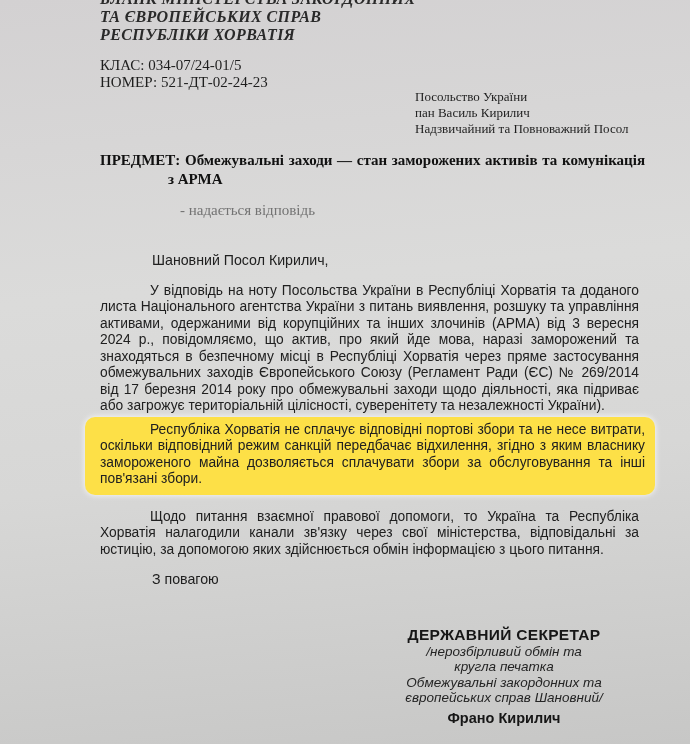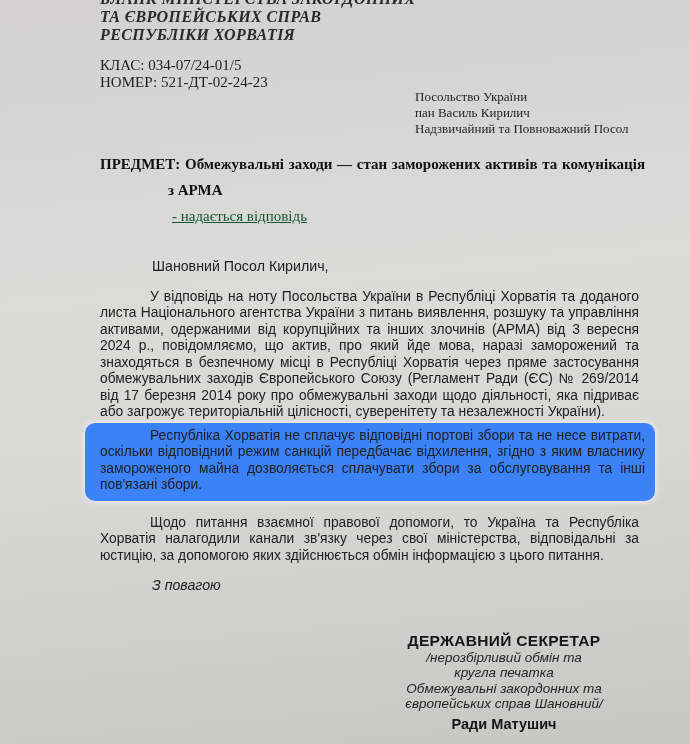--- a/index.html
+++ b/index.html
@@ -44,67 +44,65 @@
     font-family: "Liberation Serif", serif;
     font-size: 13px;
     line-height: 16px;
     color: #1e1e1e;
   }
   
   .subject {
     margin: 14px 0 0 0;
     font-family: "Liberation Serif", serif;
     font-size: 15px;
-    line-height: 26px;
+    line-height: 19px;
     font-weight: bold;
     text-align: justify;
     text-indent: -68px;
     padding-left: 68px;
     color: #111;
   }
   .subject-sub {
-    margin: 4px;
+    margin: 12px;
     font-family: "Liberation Serif", serif;
     font-size: 15px;
     line-height: 18px;
     padding-left: 68px;
-    color: #14532d;
-    text-decoration: underline;
+    color: #737373;
   }
   
   .salutation {
     margin: 33px 0 0 0;
     font-size: 14.2px;
     line-height: 16.5px;
     padding-left: 52px;
     color: #202020;
   }
   p.bodypara {
     margin: 14px 6px 0 0;
     font-size: 13.8px;
     line-height: 16.5px;
     text-align: justify;
     text-indent: 50px;
     color: #202020;
   }
   .highlight-wrap {
-    background: #3b82f6;
+    background: #fde047;
     border-radius: 10px;
     margin: 2px -10px 0 -15px;
     padding: 5px 10px 7px 15px;
     box-shadow: 0 0 6px rgba(255,255,255,0.9);
   }
   .highlight-wrap p.bodypara { margin: 0; }
   .closing {
     margin: 13px 0 0 0;
     font-size: 14.2px;
     line-height: 16.5px;
     padding-left: 52px;
     color: #202020;
-    font-style: italic;
   }
   
   .signature {
     margin: 38px 0 0 244px;
     width: 320px;
     text-align: center;
   }
   .signature-title {
     font-weight: bold;
     font-size: 15.5px;
@@ -163,16 +161,16 @@
   <p class="bodypara">Щодо питання взаємної правової допомоги, то Україна та Республіка Хорватія налагодили канали зв'язку через свої міністерства, відповідальні за юстицію, за допомогою яких здійснюється обмін інформацією з цього питання.</p>
 
   <p class="closing">З повагою</p>
 
   <div class="signature">
     <div class="signature-title">ДЕРЖАВНИЙ СЕКРЕТАР</div>
     <div class="signature-note">/нерозбірливий обмін та</div>
     <div class="signature-note">кругла печатка</div>
     <div class="signature-note">Обмежувальні закордонних та</div>
     <div class="signature-note">європейських справ Шановний/</div>
-    <div class="signature-name">Ради Матушич</div>
+    <div class="signature-name">Франо Кирилич</div>
   </div>
 
 </div>
 
 </body></html>

